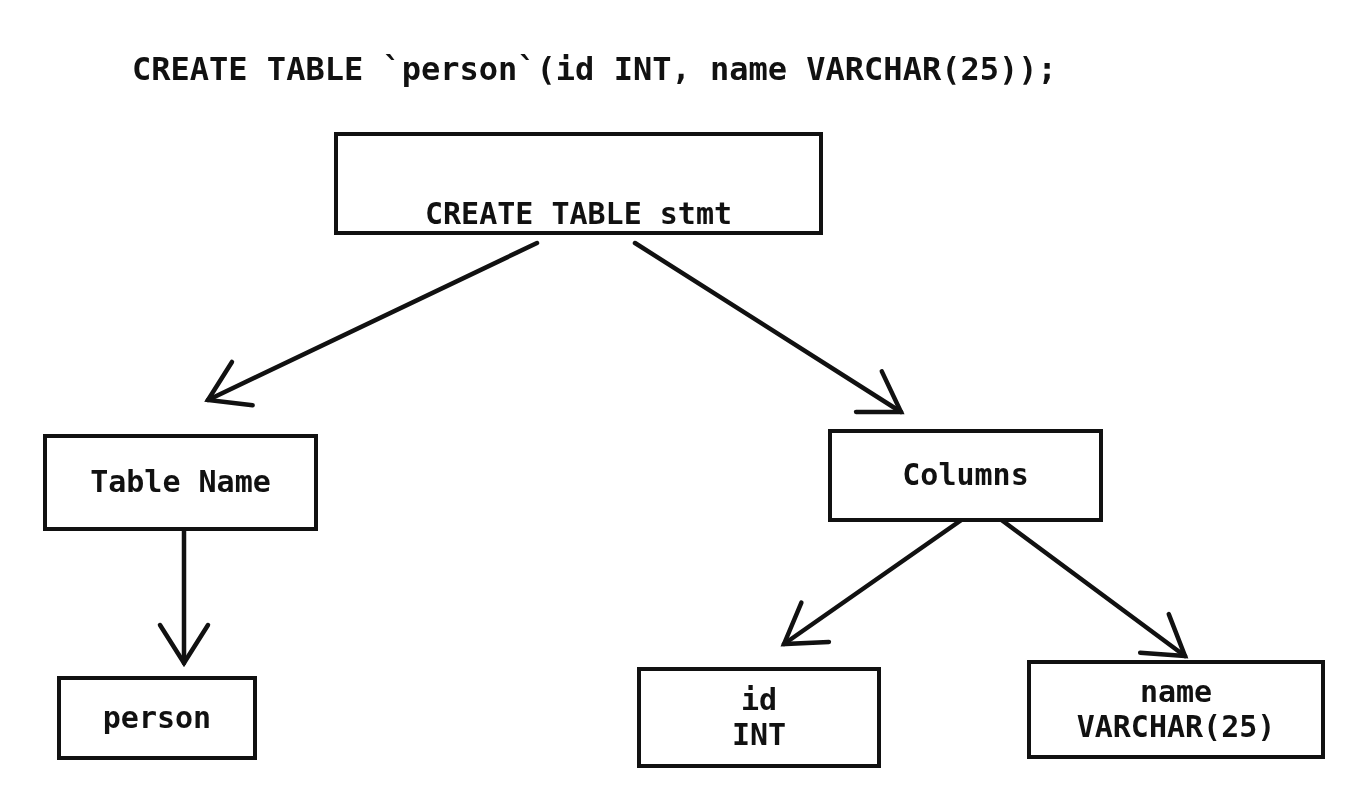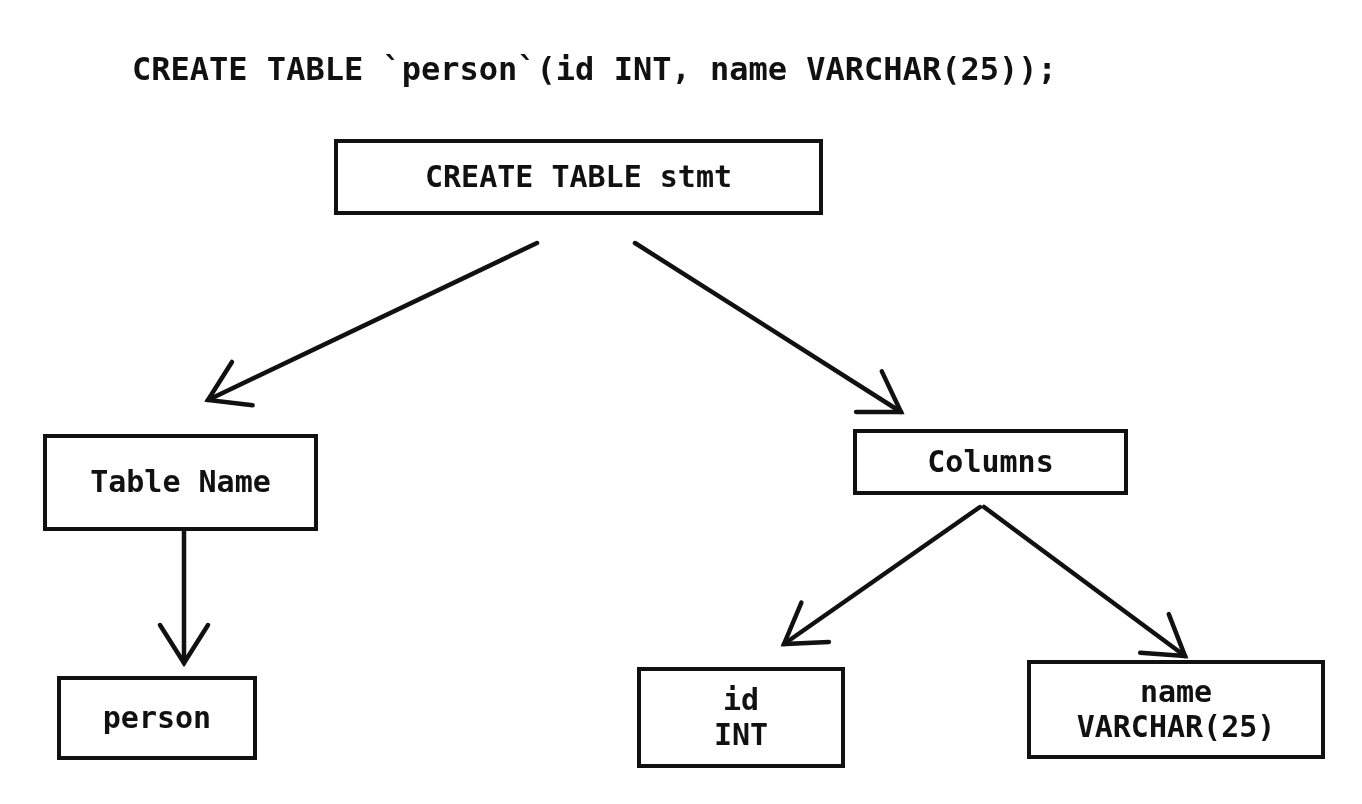--- a/index.html
+++ b/index.html
@@ -29,25 +29,25 @@
     background: #ffffff;
     display: flex;
     flex-direction: column;
     align-items: center;
     justify-content: center;
     font-size: 30px;
     font-weight: 700;
     text-align: center;
     line-height: 1.15;
   }
-  .node-stmt       { left: 334px; top: 139px; width: 489px; height: 76px; }
+  .node-stmt       { left: 334px; top: 132px; width: 489px; height: 103px; justify-content: flex-end; }
   .node-table-name { left: 43px;  top: 434px; width: 275px; height: 97px; }
   .node-person     { left: 57px;  top: 676px; width: 200px; height: 84px; }
-  .node-columns    { left: 853px; top: 429px; width: 275px; height: 66px; }
-  .node-id         { left: 637px; top: 667px; width: 208px; height: 101px; }
+  .node-columns    { left: 828px; top: 429px; width: 275px; height: 93px; }
+  .node-id         { left: 637px; top: 667px; width: 244px; height: 101px; }
   .node-name       { left: 1027px; top: 660px; width: 298px; height: 99px; }
   .edges {
     position: absolute;
     left: 0; top: 0;
     width: 1362px;
     height: 804px;
     pointer-events: none;
   }
   .edge-line {
     stroke: #111111;

